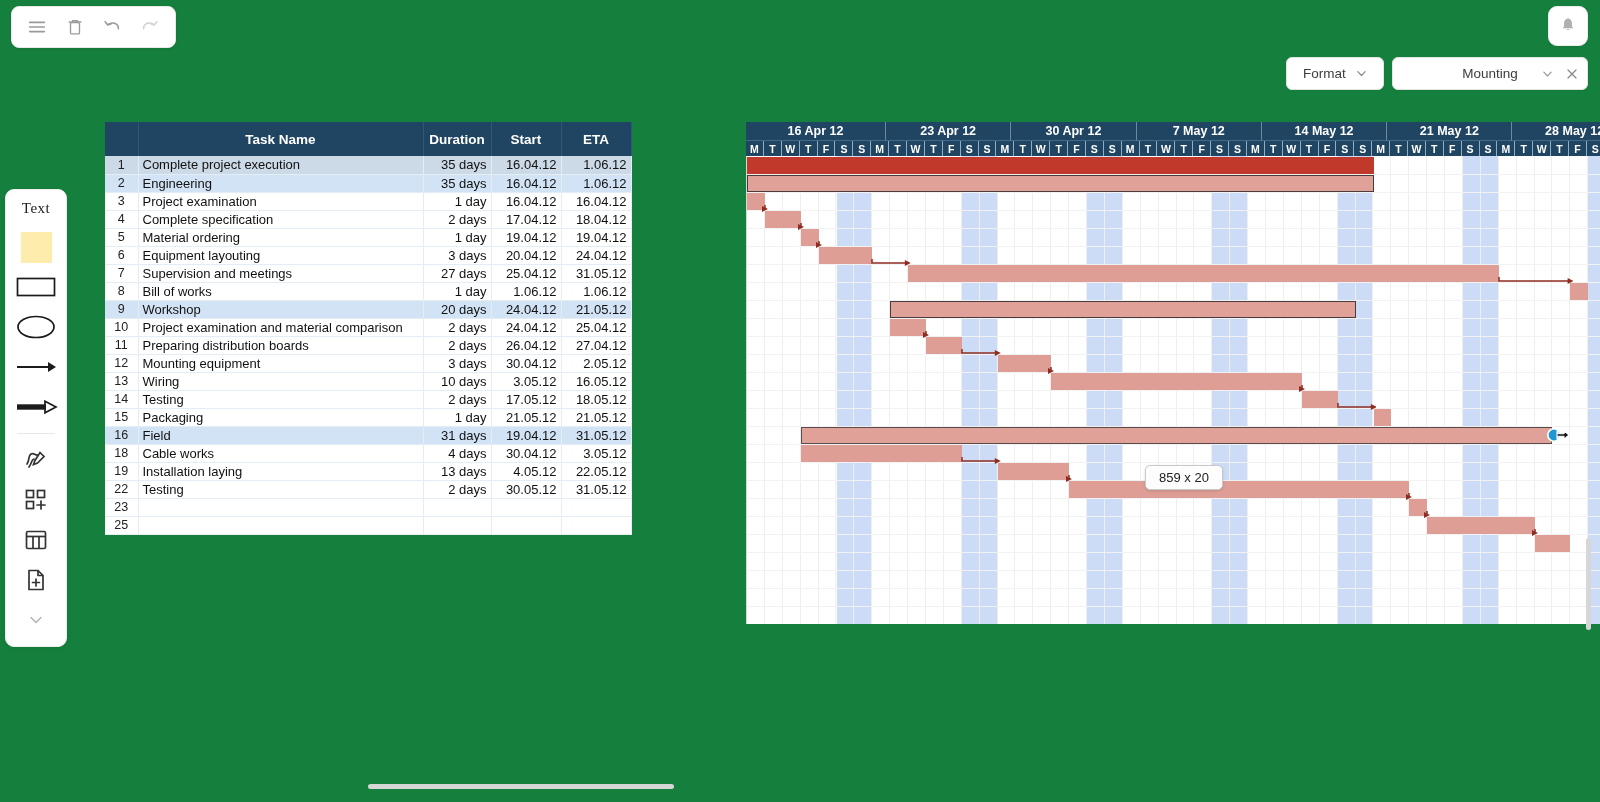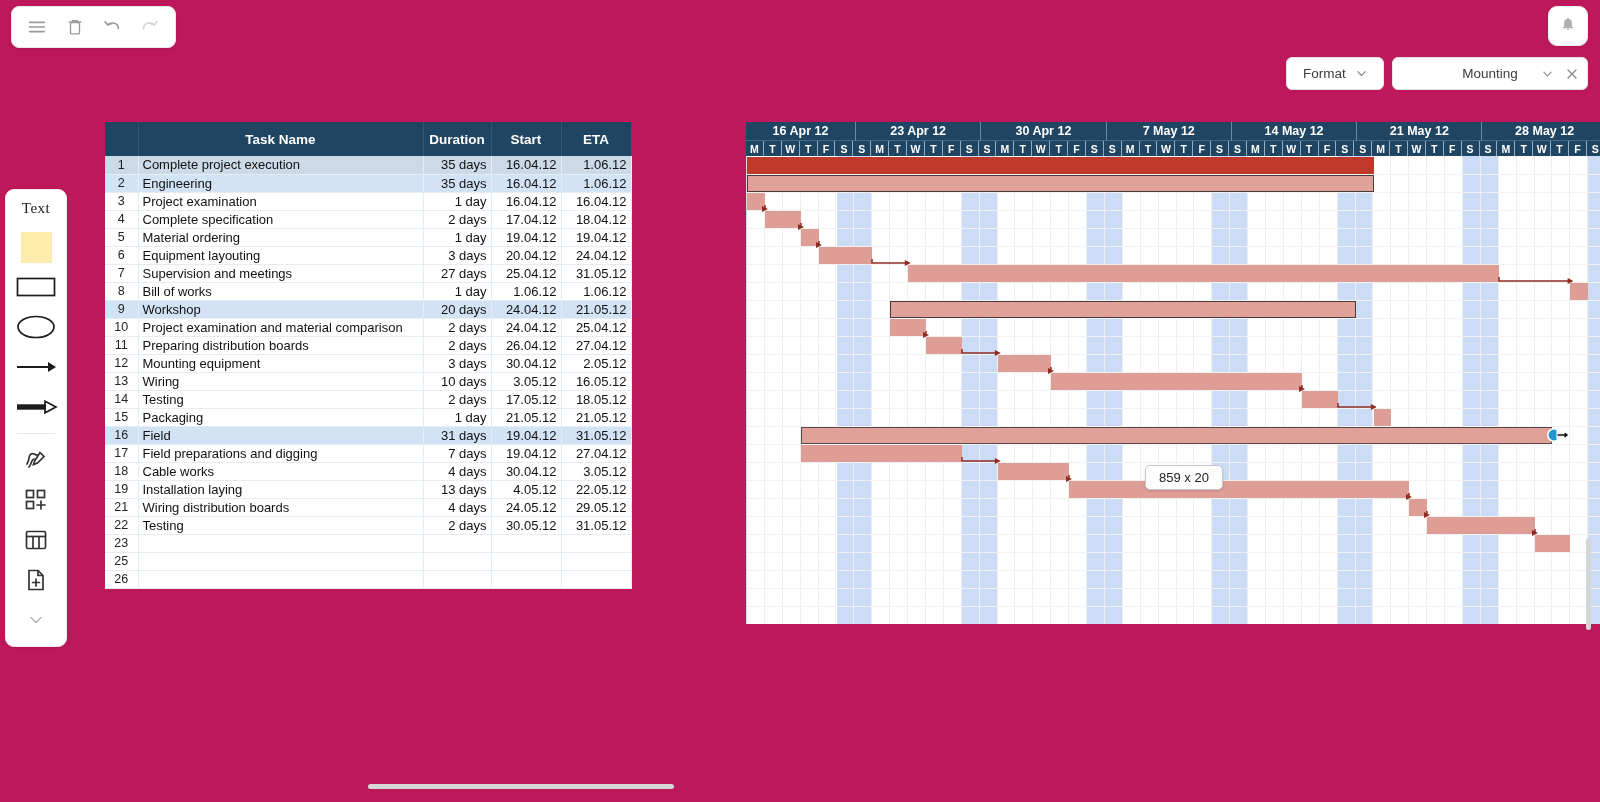--- a/index.html
+++ b/index.html
@@ -3,21 +3,21 @@
 <meta charset="utf-8">
 <style>
   * { box-sizing: border-box; }
   html, body {
     margin: 0; padding: 0;
     width: 1600px; height: 802px;
     background: #ffffff;
     font-family: "Liberation Sans", sans-serif;
     overflow: hidden;
   }
-  #app { position: relative; width: 1600px; height: 802px; background:#be185d; }
+  #app { position: relative; width: 1600px; height: 802px; background:#15803d; }
 
   
   .toolbar-tl {
     position: absolute; left: 11px; top: 6px;
     height: 42px; width: 165px;
     background: #fff; border: 1px solid #e8e8e8; border-radius: 8px;
     box-shadow: 0 1px 3px rgba(0,0,0,.10);
     display: flex; align-items: center; justify-content: space-around;
     padding: 0 6px;
   }
@@ -411,82 +411,61 @@
               <td class="row-td td-r">21.05.12</td>
             </tr>
             <tr class="row-sel">
               <td class="row-td td-num">16</td>
               <td class="row-td td-name">Field</td>
               <td class="row-td td-r">31 days</td>
               <td class="row-td td-r">19.04.12</td>
               <td class="row-td td-r">31.05.12</td>
             </tr>
             <tr class="row-alt">
-              <td class="row-td td-num">17</td>
-              <td class="row-td td-name">Field preparations and digging</td>
-              <td class="row-td td-r">7 days</td>
-              <td class="row-td td-r">19.04.12</td>
-              <td class="row-td td-r">27.04.12</td>
-            </tr>
-            <tr class="row-alt">
               <td class="row-td td-num">18</td>
               <td class="row-td td-name">Cable works</td>
               <td class="row-td td-r">4 days</td>
               <td class="row-td td-r">30.04.12</td>
               <td class="row-td td-r">3.05.12</td>
             </tr>
             <tr class="row-alt">
               <td class="row-td td-num">19</td>
               <td class="row-td td-name">Installation laying</td>
               <td class="row-td td-r">13 days</td>
               <td class="row-td td-r">4.05.12</td>
               <td class="row-td td-r">22.05.12</td>
             </tr>
             <tr class="row-alt">
-              <td class="row-td td-num">21</td>
-              <td class="row-td td-name">Wiring distribution boards</td>
-              <td class="row-td td-r">4 days</td>
-              <td class="row-td td-r">24.05.12</td>
-              <td class="row-td td-r">29.05.12</td>
-            </tr>
-            <tr class="row-alt">
               <td class="row-td td-num">22</td>
               <td class="row-td td-name">Testing</td>
               <td class="row-td td-r">2 days</td>
               <td class="row-td td-r">30.05.12</td>
               <td class="row-td td-r">31.05.12</td>
             </tr>
             <tr class="row-alt">
               <td class="row-td td-num">23</td>
               <td class="row-td td-name"></td>
               <td class="row-td td-r"></td>
               <td class="row-td td-r"></td>
               <td class="row-td td-r"></td>
             </tr>
             <tr class="row-alt">
               <td class="row-td td-num">25</td>
               <td class="row-td td-name"></td>
               <td class="row-td td-r"></td>
               <td class="row-td td-r"></td>
               <td class="row-td td-r"></td>
             </tr>
-            <tr class="row-alt">
-              <td class="row-td td-num">26</td>
-              <td class="row-td td-name"></td>
-              <td class="row-td td-r"></td>
-              <td class="row-td td-r"></td>
-              <td class="row-td td-r"></td>
-            </tr>
           </tbody>
         </table>
       </div>
 
     <div class="tl">
       <div class="tl-weeks" id="tl-weeks">
-          <div class="tl-week" style="width:110px">16 Apr 12</div>
+          <div class="tl-week" style="width:140px">16 Apr 12</div>
           <div class="tl-week" style="width:125.29999999999998px">23 Apr 12</div>
           <div class="tl-week" style="width:125.29999999999998px">30 Apr 12</div>
           <div class="tl-week" style="width:125.29999999999998px">7 May 12</div>
           <div class="tl-week" style="width:125.29999999999998px">14 May 12</div>
           <div class="tl-week" style="width:125.29999999999998px">21 May 12</div>
           <div class="tl-week" style="width:125.29999999999998px">28 May 12</div>
         </div>
       <div class="tl-days" id="tl-days">
           <div class="tl-day" style="width:17.9px">M</div>
           <div class="tl-day" style="width:17.9px">T</div>

